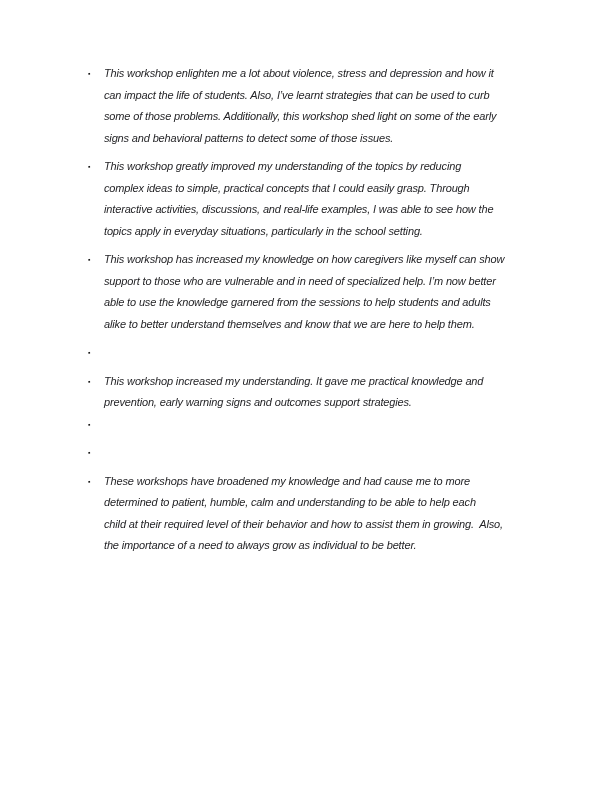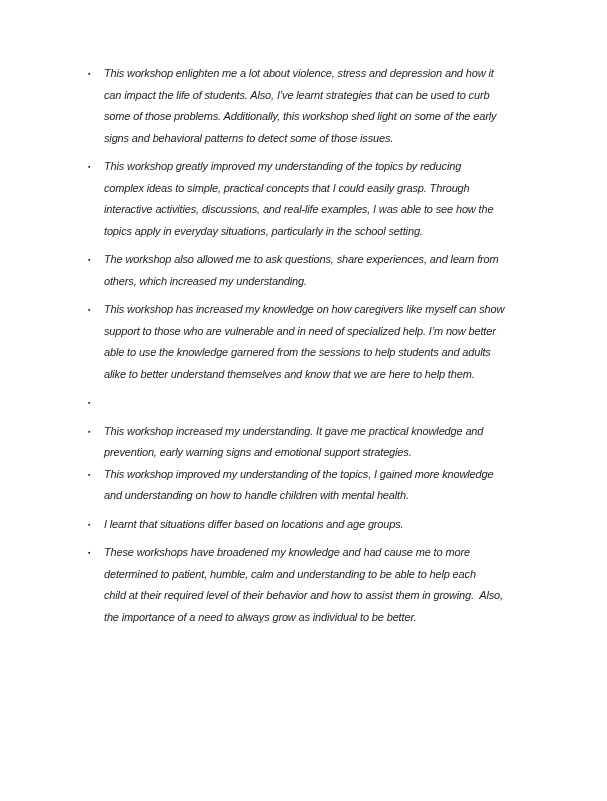--- a/index.html
+++ b/index.html
@@ -61,54 +61,46 @@
   </li>
 
   <li class="quote-item">
     <span class="bullet">▪</span>
     <span class="quote-text">This workshop greatly improved my understanding of the topics by reducing
 complex ideas to simple, practical concepts that I could easily grasp. Through
 interactive activities, discussions, and real-life examples, I was able to see how the
 topics apply in everyday situations, particularly in the school setting.</span>
   </li>
 
-  <li class="quote-item">
-    <span class="bullet">▪</span>
-    <span class="quote-text">The workshop also allowed me to ask questions, share experiences, and learn from
-others, which increased my understanding.</span>
-  </li>
 
   <li class="quote-item">
     <span class="bullet">▪</span>
     <span class="quote-text">This workshop has increased my knowledge on how caregivers like myself can show
 support to those who are vulnerable and in need of specialized help. I’m now better
 able to use the knowledge garnered from the sessions to help students and adults
 alike to better understand themselves and know that we are here to help them.</span>
   </li>
 
   <li class="quote-item">
     <span class="bullet">▪</span>
   </li>
 
 
   <li class="quote-item">
     <span class="bullet">▪</span>
     <span class="quote-text">This workshop increased my understanding. It gave me practical knowledge and
-prevention, early warning signs and emotional support strategies.</span>
+prevention, early warning signs and outcomes support strategies.</span>
   </li>
 
   <li class="quote-item tight">
     <span class="bullet">▪</span>
-    <span class="quote-text">This workshop improved my understanding of the topics, I gained more knowledge
-and understanding on how to handle children with mental health.</span>
   </li>
 
   <li class="quote-item">
     <span class="bullet">▪</span>
-    <span class="quote-text">I learnt that situations differ based on locations and age groups.</span>
   </li>
 
   <li class="quote-item">
     <span class="bullet">▪</span>
     <span class="quote-text">These workshops have broadened my knowledge and had cause me to more
 determined to patient, humble, calm and understanding to be able to help each
 child at their required level of their behavior and how to assist them in growing.  Also,
 the importance of a need to always grow as individual to be better.</span>
   </li>
 

